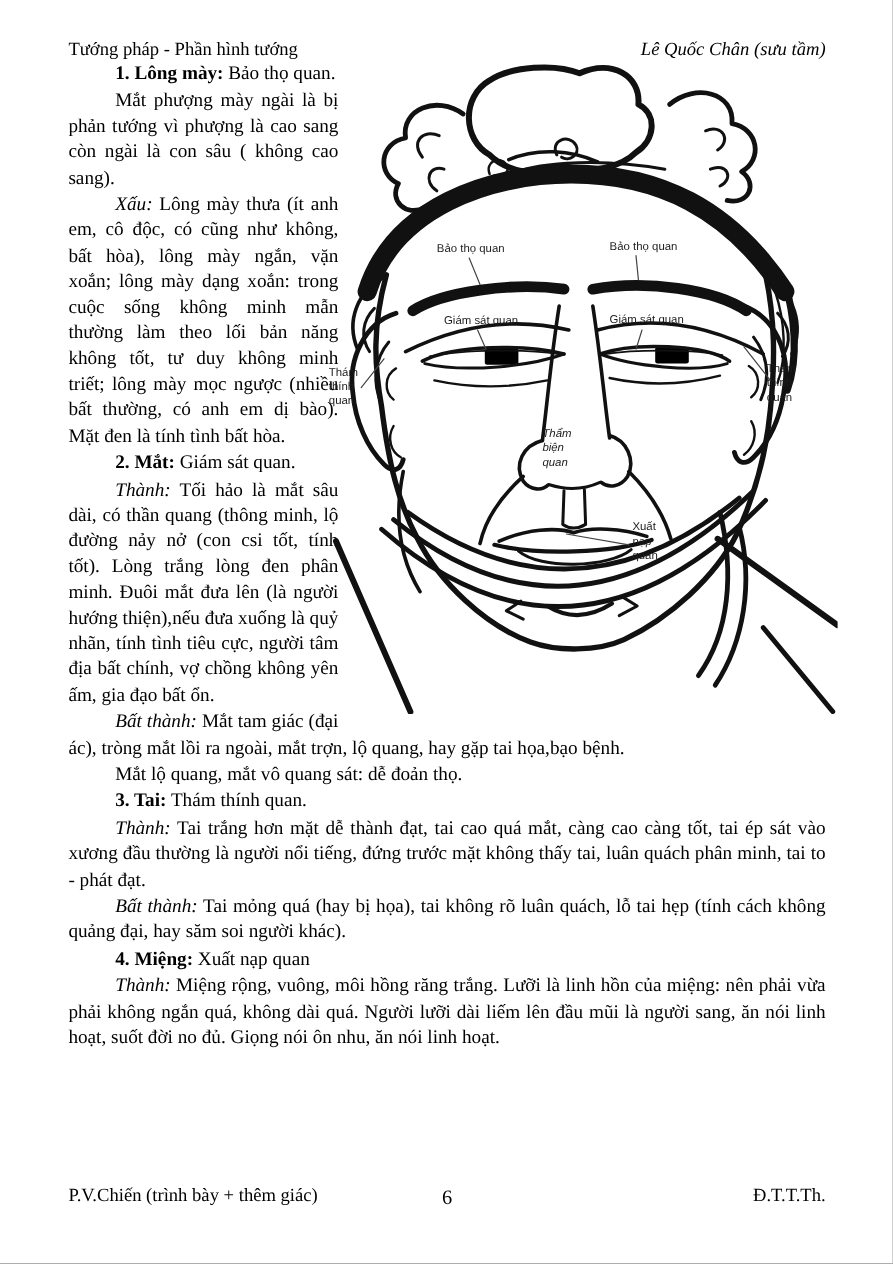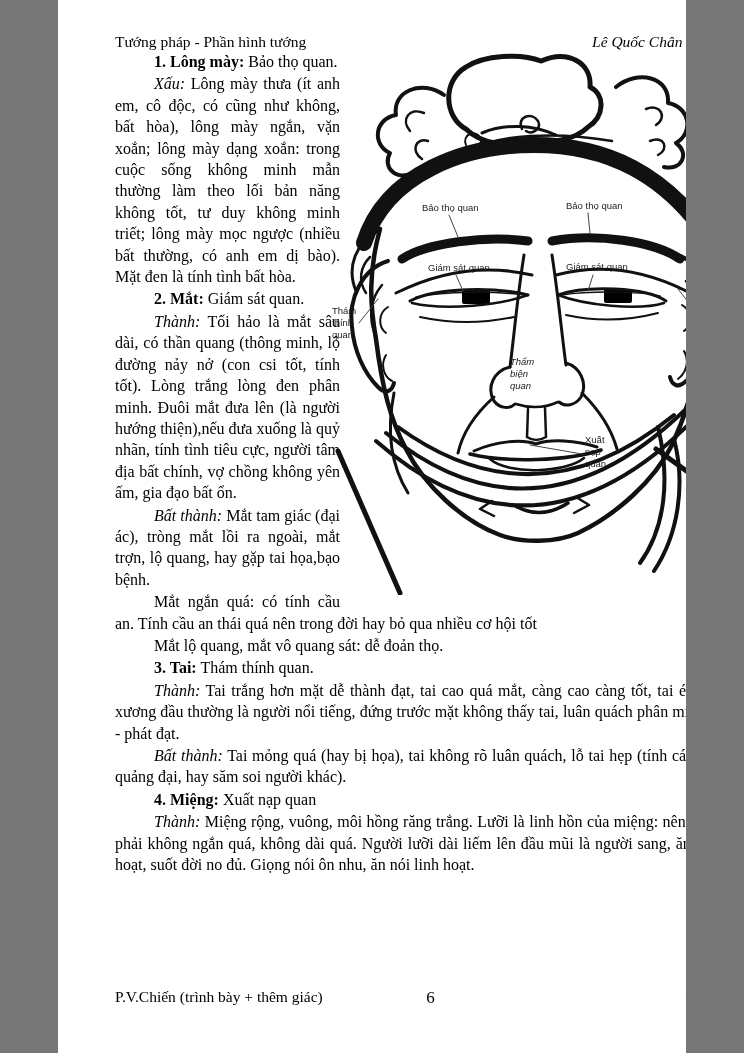--- a/index.html
+++ b/index.html
@@ -1,18 +1,18 @@
 <!DOCTYPE html>
 <html><head>
 <meta charset="utf-8">
 <style>
   html,body{margin:0;padding:0;background:#777;}
   .page{
     position:relative;
-    width:628px;height:1053px;
+    width:744px;height:1053px;
     background:#ffffff;
     margin:0 auto;
     overflow:hidden;
     font-family:"Liberation Serif","DejaVu Serif",serif;
     color:#000;
   }
   .inner{position:absolute;left:57px;top:33px;width:631px;}
   .hdr{display:flex;justify-content:space-between;font-size:15.5px;}
   .hdr .r{font-weight:normal;font-style:italic;}
   .title{
@@ -162,25 +162,25 @@
 quan</div>
         <div class="fig-label ctr" style="left:164px;top:303px">Thẩm
 biện
 quan</div>
         <div class="fig-label" style="left:239px;top:381px">Xuất
 nạp
 quan</div>
       </div>
 
       <p><span class="bold">1. Lông mày:</span><span> Bảo thọ quan.</span></p>
+      <p><span class=""></span><span>Mắt phượng mày ngài là bị phản tướng vì phượng là cao sang còn ngài là con sâu ( không cao sang).</span></p>
       <p><span class="italic">Xấu:</span><span> Lông mày thưa (ít anh em, cô độc, có cũng như không, bất hòa), lông mày ngắn, vặn xoắn; lông mày dạng xoắn: trong cuộc sống không minh mẫn thường làm theo lối bản năng không tốt, tư duy không minh triết; lông mày mọc ngược (nhiều bất thường, có anh em dị bào). Mặt đen là tính tình bất hòa.</span></p>
       <p><span class="bold">2. Mắt:</span><span> Giám sát quan.</span></p>
       <p><span class="italic">Thành:</span><span> Tối hảo là mắt sâu dài, có thần quang (thông minh, lộ đường nảy nở (con csi tốt, tính tốt). Lòng trắng lòng đen phân minh. Đuôi mắt đưa lên (là người hướng thiện),nếu đưa xuống là quỷ nhãn, tính tình tiêu cực, người tâm địa bất chính, vợ chồng không yên ấm, gia đạo bất ổn.</span></p>
       <p><span class="italic">Bất thành:</span><span> Mắt tam giác (đại ác), tròng mắt lồi ra ngoài, mắt trợn, lộ quang, hay gặp tai họa,bạo bệnh.</span></p>
-      <p><span class=""></span><span>Mắt ngắn quá: có tính cầu an. Tính cầu an thái quá nên trong đời hay bỏ qua nhiều cơ hội tốt</span></p>
       <p><span class=""></span><span>Mắt lộ quang, mắt vô quang sát: dễ đoản thọ.</span></p>
       <p><span class="bold">3. Tai:</span><span> Thám thính quan.</span></p>
       <p><span class="italic">Thành:</span><span> Tai trắng hơn mặt dễ thành đạt, tai cao quá mắt, càng cao càng tốt, tai ép sát vào xương đầu thường là người nổi tiếng, đứng trước mặt không thấy tai, luân quách phân minh,  tai to - phát đạt.</span></p>
       <p><span class="italic">Bất thành:</span><span> Tai mỏng quá (hay bị họa), tai không rõ luân quách, lỗ tai hẹp (tính cách không quảng đại, hay săm soi người khác).</span></p>
       <p><span class="bold">4. Miệng:</span><span> Xuất nạp quan</span></p>
       <p><span class="italic">Thành:</span><span> Miệng rộng, vuông, môi hồng răng trắng. Lưỡi là linh hồn của miệng: nên phải vừa phải không ngắn quá, không dài quá. Người lưỡi dài liếm lên đầu mũi là người sang, ăn nói linh hoạt, suốt đời no đủ. Giọng nói ôn nhu, ăn nói linh hoạt.</span></p>
     </div>
   </div>
 
   <div class="ftr">

